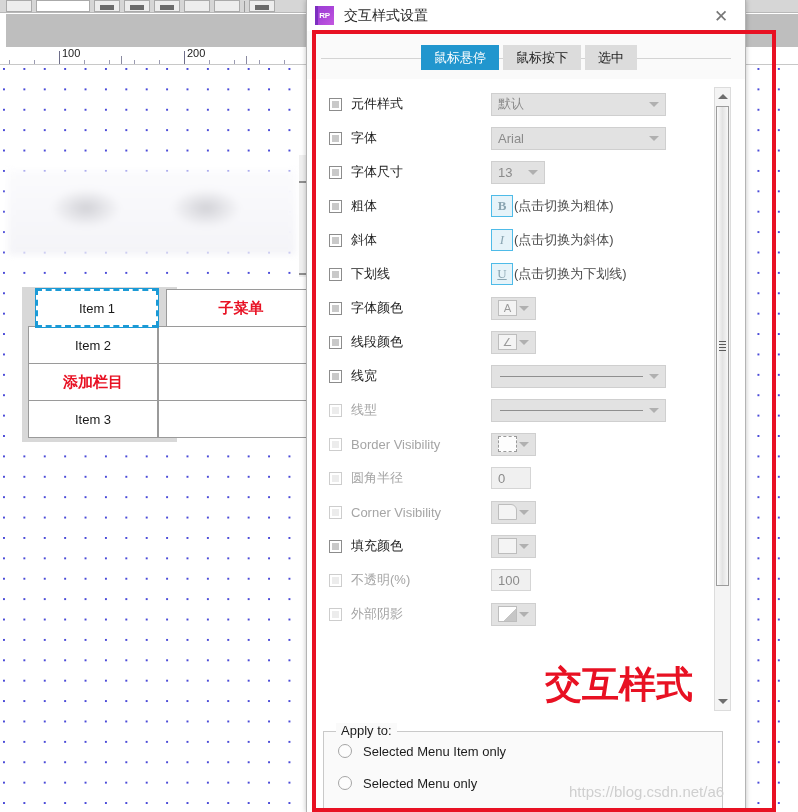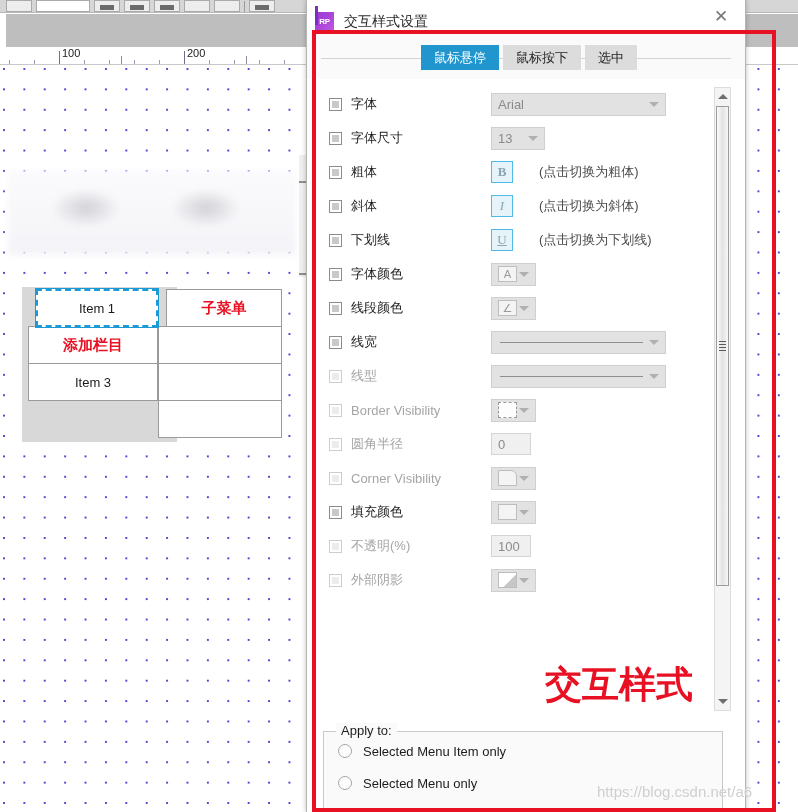--- a/index.html
+++ b/index.html
@@ -66,21 +66,21 @@
       radial-gradient(ellipse 50px 28px at 198px 38px, rgba(120,120,130,0.30), rgba(255,255,255,0) 70%),
       linear-gradient(#fbfbfd, #f4f4f8);
     filter: blur(3px);
   }
 
   .menu-outer {
     position: absolute; left: 22px; top: 222px; width: 155px; height: 155px;
     background: #d8d8d8;
   }
   .menu-col-a { position: absolute; left: 28px; top: 224px; width: 130px; }
-  .menu-col-b { position: absolute; left: 158px; top: 224px; width: 124px; }
+  .menu-col-b { position: absolute; left: 158px; top: 224px; width: 158px; }
   .menu-cell {
     height: 38px; border: 1px solid #9a9a9a; background: #ffffff;
     display: flex; align-items: center; justify-content: center;
     font-size: 13px; color: #1a1a1a; margin-top: -1px;
   }
   .menu-cell:first-child { margin-top: 0; margin-left: 8px; }
   .menu-cell.selected {
     border: 2px dashed #1b9ad6; outline: 1px solid #1b9ad6; z-index: 3; position: relative;
   }
   .ann-red {
@@ -97,21 +97,21 @@
 
   
   #dialog {
     position: absolute; left: 306px; top: 0; width: 440px; height: 812px;
     background: #ffffff; border-left: 1px solid #b4b4b4; border-right: 1px solid #b4b4b4;
     box-shadow: 0 0 5px rgba(0,0,0,0.25);
     z-index: 10;
   }
   .dlg-titlebar {
     position: relative; height: 31px; background: #ffffff;
-    display: flex; align-items: flex-end; padding: 0 0 0 8px;
+    display: flex; align-items: center; padding: 0 0 0 8px;
   }
   .rp-logo {
     width: 19px; height: 19px;
     background: linear-gradient(135deg, #9b3fd4 0%, #a843d8 45%, #c457e0 100%);
     color: #fff; font-size: 8px; font-weight: bold; letter-spacing: -0.3px;
     display: flex; align-items: center; justify-content: center;
     font-family: "Liberation Sans", sans-serif; flex: 0 0 auto;
   }
   .rp-logo::before {
     content: ""; position: absolute; left: 8px; top: 6px; width: 3px; height: 19px;
@@ -196,21 +196,21 @@
   .tinybtn {
     width: 22px; height: 22px; border: 1px solid #4ebbe8; background: #e6f3f9;
     display: flex; align-items: center; justify-content: center;
     font-size: 13px; color: #8aa5b2; cursor: pointer;
     font-family: "Liberation Serif", serif;
   }
   .tinybtn.b { font-weight: bold; }
   .tinybtn.i { font-style: italic; }
   .tinybtn.u { text-decoration: underline; }
   .hint {
-    margin-left: 26px; font-size: 13px; color: #4a4a4a;
+    margin-left: 1px; font-size: 13px; color: #4a4a4a;
     font-family: "Liberation Sans", sans-serif;
   }
 
   .swatch {
     width: 19px; height: 16px; border: 1px solid #bdbdbd; background: #f4f4f4;
     display: flex; align-items: center; justify-content: center;
     font-size: 11px; color: #9a9a9a;
   }
   .swatch.dashed { border: 1px dashed #9a9a9a; background: #fdfdfd; }
   .swatch.rnd { border-radius: 0 6px 0 0; }
@@ -284,21 +284,21 @@
     border: 4px solid #e81123; z-index: 30; pointer-events: none;
   }
   .big-ann {
     position: absolute; left: 545px; top: 660px; z-index: 40;
     font-size: 37px; font-weight: bold; color: #e81123; white-space: nowrap;
     font-family: "Liberation Sans", sans-serif;
     text-shadow: -2px -2px 0 #fff, 2px -2px 0 #fff, -2px 2px 0 #fff, 2px 2px 0 #fff,
                  0 -2px 0 #fff, 0 2px 0 #fff, -2px 0 0 #fff, 2px 0 0 #fff;
   }
   .watermark {
-    position: absolute; left: 597px; top: 783px; z-index: 41;
+    position: absolute; left: 569px; top: 783px; z-index: 41;
     font-size: 15px; color: #cfcfcf; white-space: nowrap;
     font-family: "Liberation Sans", sans-serif;
   }
 </style>
 </head>
 <body>
 
 <div id="app-background">
 
   <div class="toolbar-strip">
@@ -344,20 +344,23 @@
         <i style="top:118px"></i>
     </div>
 
     <div class="menu-outer"></div>
 
     <div class="menu-col-a">
       <div class="menu-cell selected">
         <span>Item 1</span>
       </div>
       <div class="menu-cell">
+        <span>Item 2</span>
+      </div>
+      <div class="menu-cell">
         <span class="ann-red">添加栏目</span>
       </div>
       <div class="menu-cell">
         <span>Item 3</span>
       </div>
     </div>
 
     <div class="menu-col-b">
       <div class="menu-cell">
         <span class="ann-red">子菜单</span>
@@ -386,20 +389,30 @@
         <div class="tab active">鼠标悬停</div>
         <div class="tab">鼠标按下</div>
         <div class="tab">选中</div>
       </div>
     </div>
 
     <div class="form-scroll-wrap">
 
       <div class="form-list">
 
+        <div class="frow">
+          <div class="cbx"></div>
+          <div class="flabel">元件样式</div>
+          <div class="ctrl">
+              <div class="sel w175">
+            <span>默认</span>
+            <span class="arr"></span>
+          </div>
+            </div>
+        </div>
 
         <div class="frow">
           <div class="cbx"></div>
           <div class="flabel">字体</div>
           <div class="ctrl">
               <div class="sel w175">
             <span>Arial</span>
             <span class="arr"></span>
           </div>
             </div>

